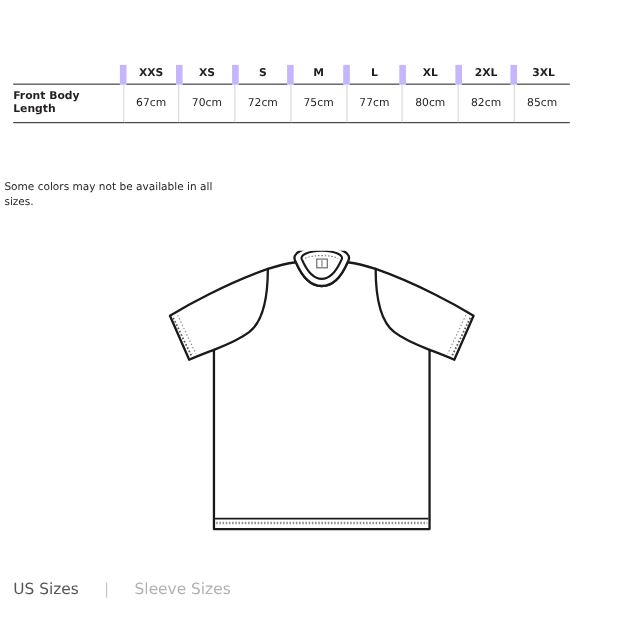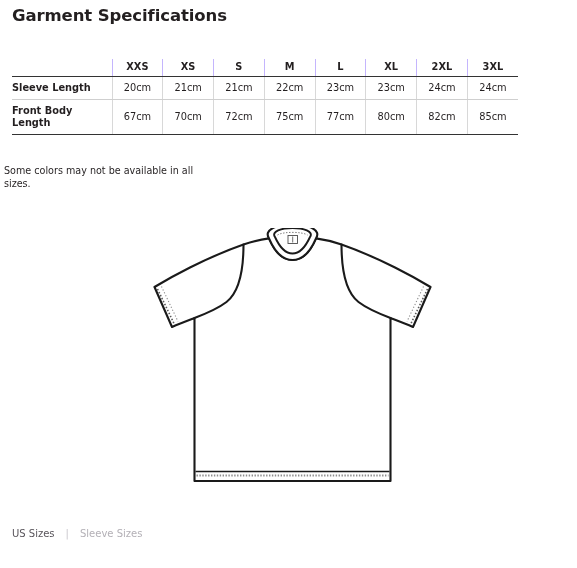--- a/index.html
+++ b/index.html
@@ -64,21 +64,21 @@
 
   
   tr.head-row th.size-head {
     text-align: center;
     font-weight: bold;
     font-size: 9.8px;
     color: #231f20;
     height: 17px;
     padding-bottom: 2px;
     border-bottom: 1px solid #333333;
-    border-left: 1px solid #c4b5fd;
+    border-left: 6px solid #c4b5fd;
   }
   tr.head-row th.size-head:first-of-type { border-left: 1px solid #c9c9c9; }
   tr.head-row th.corner {
     border-bottom: 1px solid #333333;
     height: 17px;
   }
 
   
   tr.data-row th.row-label {
     text-align: left;
@@ -128,42 +128,41 @@
     height: 262px;
   }
   #shirt-figure svg { display: block; }
 
   
   #footer {
     position: absolute;
     left: 12px;
     top: 528px;
     display: flex;
-    gap: 0px;
-    font-size: 10px;
+    gap: 12px;
+    font-size: 14px;
   }
   #footer .tab {
     color: #58545a;
     text-decoration: none;
     padding: 0;
     white-space: nowrap;
     cursor: pointer;
   }
   #footer .tab.inactive { color: #b3b0b6; }
   #footer .sep {
     color: #c9c7cc;
     padding: 0 11px;
     user-select: none;
   }
 </style>
 </head>
 <body>
 
 <div id="header">
-  <h1 id="page-title">Garment Specifications</h1>
 </div>
 
 <div id="spec-table-wrap">
   <table class="spec">
     <colgroup>
       <col class="label-col">
       <col class="size-col">
         <col class="size-col">
         <col class="size-col">
         <col class="size-col">
@@ -179,31 +178,20 @@
         <th class="size-head">XS</th>
         <th class="size-head">S</th>
         <th class="size-head">M</th>
         <th class="size-head">L</th>
         <th class="size-head">XL</th>
         <th class="size-head">2XL</th>
         <th class="size-head">3XL</th>
       </tr>
     </thead>
     <tbody>
-      <tr class="data-row">
-        <th class="row-label">Sleeve Length</th>
-        <td class="val">20cm</td>
-        <td class="val">21cm</td>
-        <td class="val">21cm</td>
-        <td class="val">22cm</td>
-        <td class="val">23cm</td>
-        <td class="val">23cm</td>
-        <td class="val">24cm</td>
-        <td class="val">24cm</td>
-      </tr>
       <tr class="data-row tall last">
         <th class="row-label">Front Body Length</th>
         <td class="val">67cm</td>
         <td class="val">70cm</td>
         <td class="val">72cm</td>
         <td class="val">75cm</td>
         <td class="val">77cm</td>
         <td class="val">80cm</td>
         <td class="val">82cm</td>
         <td class="val">85cm</td>

